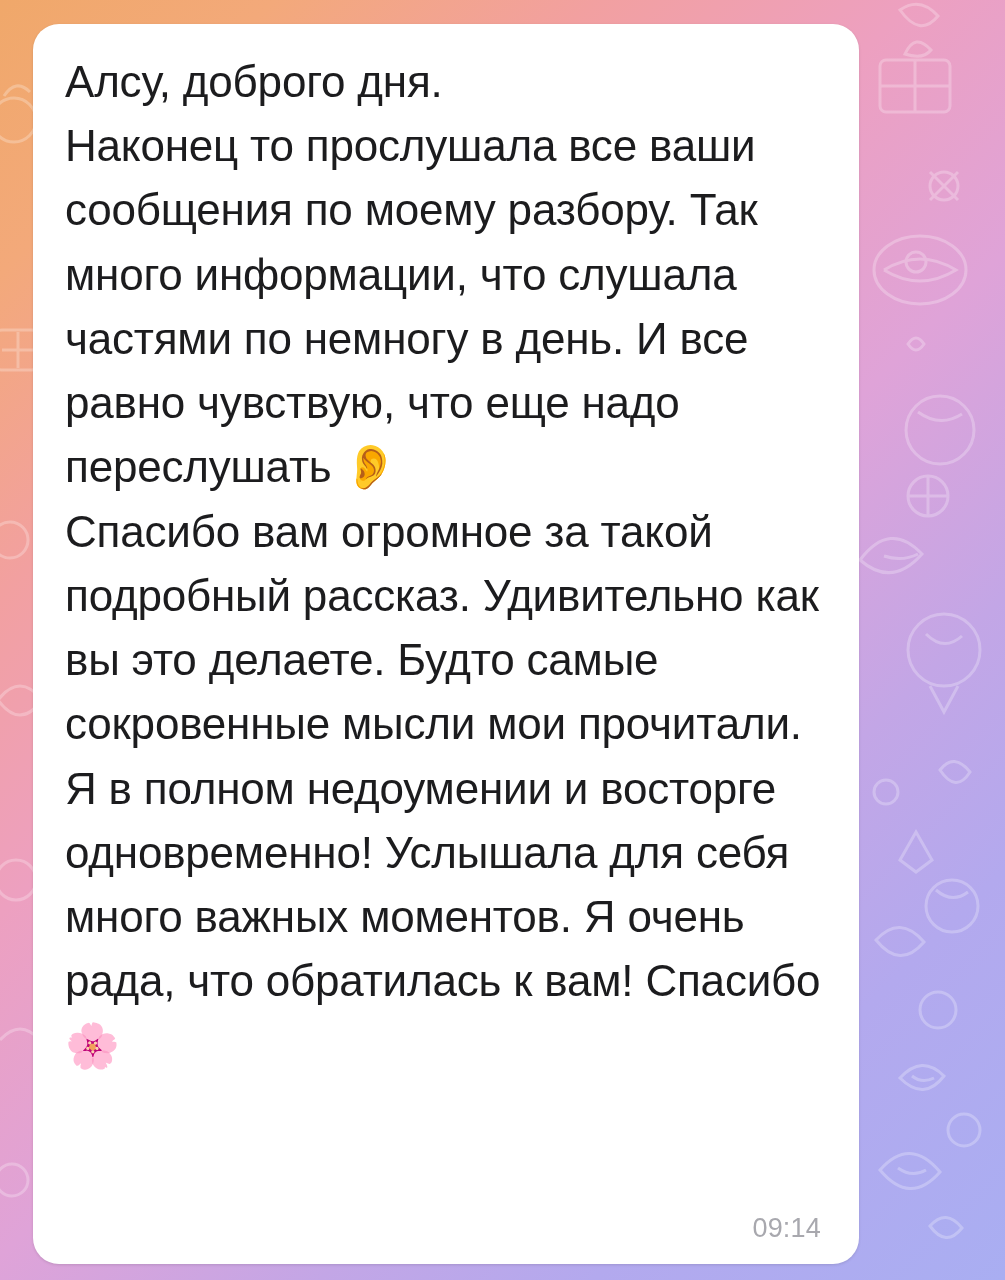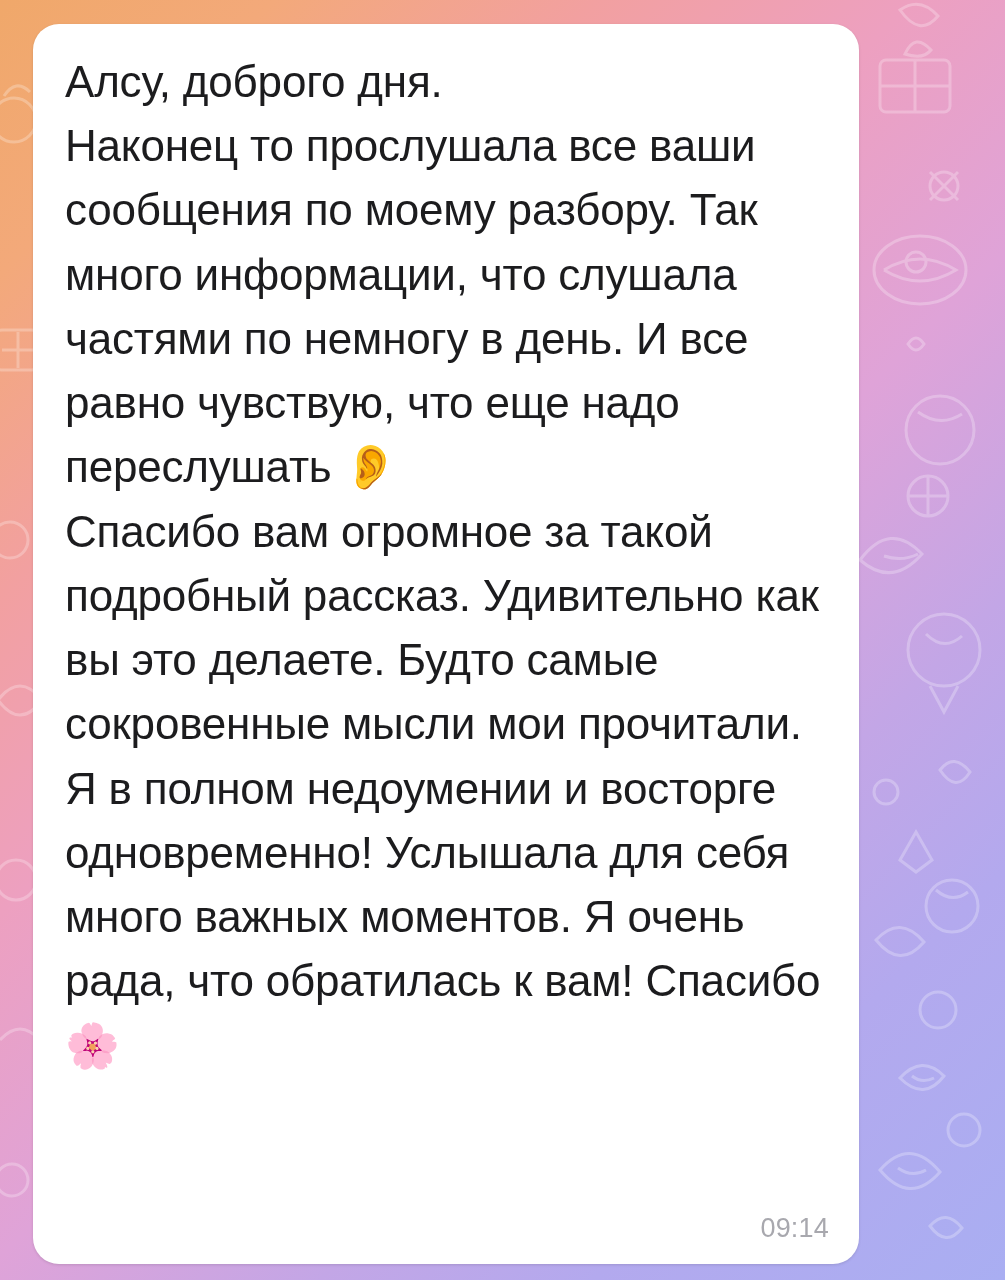--- a/index.html
+++ b/index.html
@@ -56,21 +56,21 @@
     line-height: 1.46;
     color: #1c1c1e;
     letter-spacing: -0.2px;
     white-space: pre-wrap;
     word-break: break-word;
     font-weight: 400;
   }
 
   .time {
     position: absolute;
-    right: 30px;
+    right: 38px;
     bottom: 20px;
     font-size: 27px;
     color: #a8a8ae;
     letter-spacing: 0.2px;
   }
 </style>
 </head>
 <body>
 
 <div class="screen">

